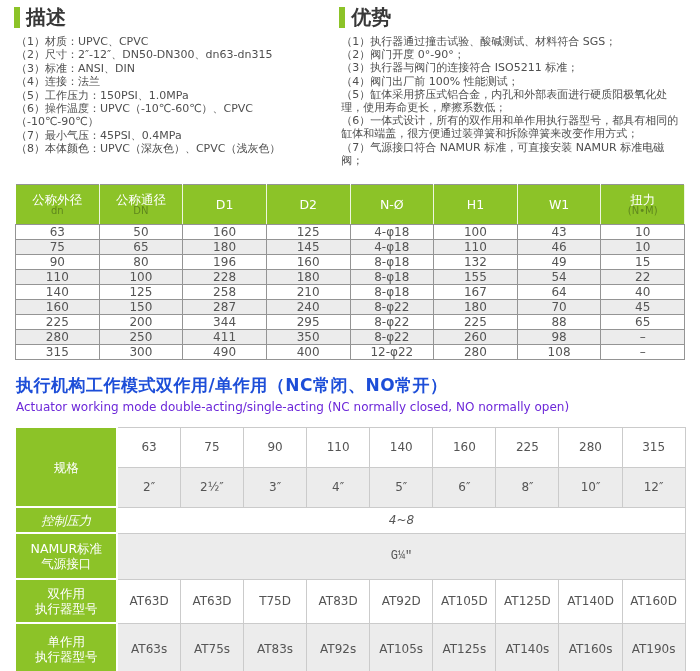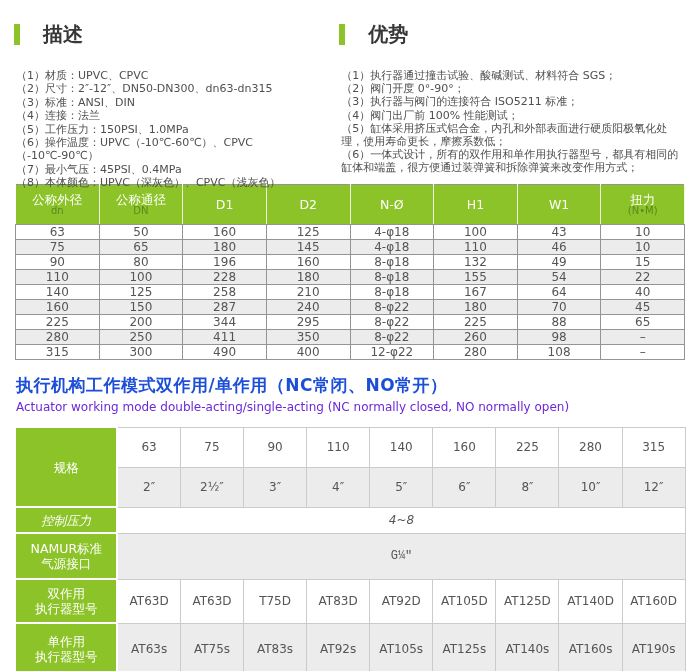--- a/index.html
+++ b/index.html
@@ -13,21 +13,21 @@
   *{box-sizing:border-box;}
   body{margin:0;background:#fff;font-family:"DejaVu Sans","Liberation Sans",sans-serif;color:var(--txt);}
   .page{width:700px;height:671px;padding:6px 14px 0 14px;overflow:hidden;background:#fff;}
 
   
   .top{display:flex;height:148px;}
   .info{width:332px;padding-right:6px;}
   .info.adv{width:354px;padding-right:0;}
   .sec-title{display:flex;align-items:center;margin:0 0 7px 0;}
   .bar{width:6px;height:21px;background:var(--green);margin-right:6px;flex:none;}
-  .sec-title h2{font-size:20px;font-weight:bold;color:#383838;margin:17px;line-height:22px;}
+  .sec-title h2{font-size:20px;font-weight:bold;color:#383838;margin:0;line-height:22px;}
   .info ul{list-style:none;margin:2px;padding:0;font-size:11px;line-height:13.4px;color:var(--txt);}
   .info.adv ul{line-height:13.2px;}
 
   
   table{border-collapse:collapse;table-layout:fixed;}
   .t1{width:670px;margin:30px auto 0 auto;text-align:center;border:1px solid var(--b1);}
   .t1 th{background:var(--green);height:29px;padding:8px 0;font-weight:normal;
          border-left:1px solid rgba(255,255,255,.85);border-right:1px solid rgba(255,255,255,.85);
          border-bottom:1px solid var(--b1);vertical-align:middle;}
   .t1 th .hmain{font-size:12.5px;color:#fff;line-height:13px;}
@@ -81,20 +81,21 @@
         <span class="bar"></span>
         <h2>优势</h2>
       </div>
       <ul id="adv-list">
           <li>（1）执行器通过撞击试验、酸碱测试、材料符合 SGS；</li>
           <li>（2）阀门开度 0°-90°；</li>
           <li>（3）执行器与阀门的连接符合 ISO5211 标准；</li>
           <li>（4）阀门出厂前 100% 性能测试；</li>
           <li>（5）缸体采用挤压式铝合金，内孔和外部表面进行硬质阳极氧化处理，使用寿命更长，摩擦系数低；</li>
           <li>（6）一体式设计，所有的双作用和单作用执行器型号，都具有相同的缸体和端盖，很方便通过装弹簧和拆除弹簧来改变作用方式；</li>
+          <li>（7）气源接口符合 NAMUR 标准，可直接安装 NAMUR 标准电磁阀；</li>
         </ul>
     </section>
   </div>
 
   <table class="t1">
     <thead>
       <tr id="t1-head">
           <th>
             <div class="hmain">公称外径</div>
             <div class="hsub">dn</div>

